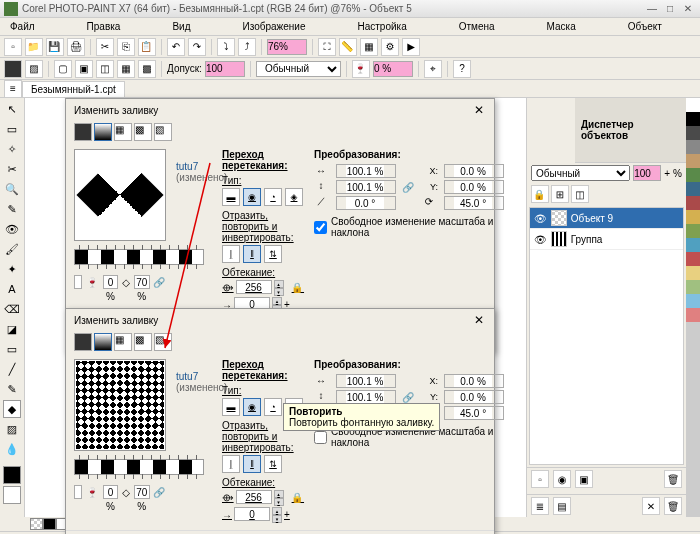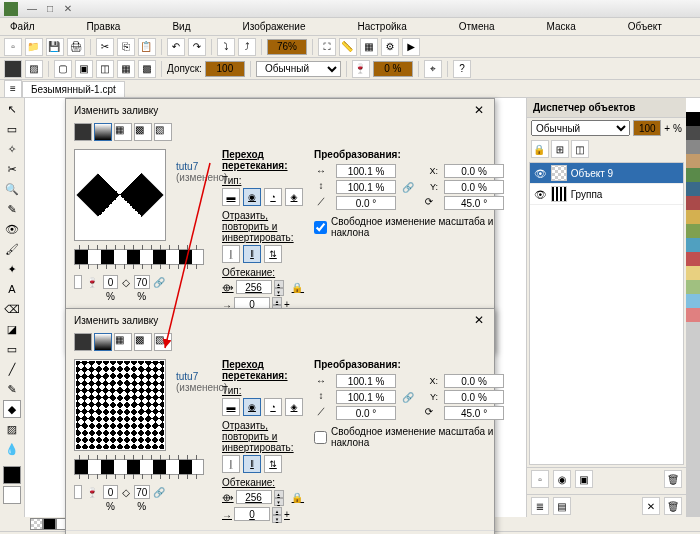--- a/index.html
+++ b/index.html
@@ -6,31 +6,31 @@
 body { width: 700px; height: 534px; background: #e8e8e8; overflow: hidden; position: relative; }
 .titlebar { height: 18px; background: linear-gradient(#f5f5f5, #e0e0e0); display: flex; align-items: center; padding: 0 4px; border-bottom: 1px solid #ccc; }
 .titlebar .icon { width: 14px; height: 14px; background: #4a7a3a; margin-right: 4px; }
 .titlebar .title { flex: 1; color: #555; }
 .titlebar .winbtn { width: 16px; height: 14px; margin-left: 2px; display: flex; align-items: center; justify-content: center; color: #555; cursor: pointer; }
 .menubar { height: 18px; background: #f0ede5; display: flex; align-items: center; padding: 0 4px; border-bottom: 1px solid #ccc; gap: 40px; }
 .menubar span { padding: 0 6px; cursor: pointer; }
 .toolbar { height: 22px; background: #f0ede5; display: flex; align-items: center; padding: 0 4px; gap: 3px; border-bottom: 1px solid #ccc; }
 .tbtn { width: 18px; height: 18px; background: #fff; border: 1px solid #ccc; display: flex; align-items: center; justify-content: center; cursor: pointer; font-size: 10px; }
 .tsep { width: 1px; height: 16px; background: #ccc; margin: 0 2px; }
-.tinput { width: 40px; height: 16px; border: 1px solid #aaa; background: #a16207; text-align: center; }
+.tinput { width: 40px; height: 16px; border: 1px solid #aaa; background: #f9a8d4; text-align: left; }
 .tselect { height: 16px; border: 1px solid #aaa; background: #fff; padding: 0 14px 0 4px; font-size: 10px; }
 .tabbar { height: 18px; background: #f0ede5; display: flex; align-items: center; padding: 0 4px; border-bottom: 1px solid #ccc; }
 .tab { padding: 2px 8px; background: #fff; border: 1px solid #ccc; border-bottom: none; margin-right: 2px; cursor: pointer; }
 .main { display: flex; height: calc(100% - 115px); }
 .leftbar { width: 25px; background: #f0ede5; border-right: 1px solid #ccc; display: flex; flex-direction: column; align-items: center; padding-top: 2px; gap: 2px; }
 .tool { width: 18px; height: 18px; display: flex; align-items: center; justify-content: center; cursor: pointer; font-size: 11px; }
 .tool.sel { background: #fff; border: 1px solid #999; }
 .canvas { flex: 1; background: #fff; position: relative; }
 .rightpanel { width: 160px; background: #f0ede5; border-left: 1px solid #ccc; display: flex; flex-direction: column; }
-.panel-hdr { background: #e0ddd5; padding: 4px 6px; border-bottom: 1px solid #ccc; font-weight: bold; }
+.panel-hdr { background: #e0ddd5; padding: 21px 6px; border-bottom: 1px solid #ccc; font-weight: bold; margin-left: 48px; }
 .panel-row { display: flex; align-items: center; padding: 2px 4px; gap: 3px; }
 .panel-row select { flex: 1; height: 16px; font-size: 10px; }
 .objlist { flex: 1; background: #fff; border: 1px solid #ccc; margin: 2px; }
 .objrow { display: flex; align-items: center; padding: 2px 4px; gap: 4px; border-bottom: 1px solid #eee; cursor: pointer; }
 .objrow.sel { background: #2f6daf; color: #fff; }
 .thumb { width: 16px; height: 16px; background: #fff; border: 1px solid #ccc; display: inline-block; }
 .colorstrip { width: 14px; background: #ccc; display: flex; flex-direction: column; }
 .swatch { width: 14px; height: 14px; }
 .statusbar { height: 18px; background: #f0ede5; border-top: 1px solid #ccc; display: flex; align-items: center; padding: 0 6px; gap: 10px; }
 .dialog { position: absolute; background: #f0ede5; border: 1px solid #999; box-shadow: 2px 2px 6px rgba(0,0,0,0.3); }
@@ -59,35 +59,36 @@
 .sqbtn { width: 18px; height: 18px; border: 1px solid #aaa; background: #fff; cursor: pointer; display: flex; align-items: center; justify-content: center; font-size: 9px; }
 .sqbtn.sel { border: 1px solid #2f6daf; background: #d0e0f0; }
 .spin { display: flex; align-items: center; gap: 2px; margin-bottom: 3px; }
 .spin input { width: 36px; height: 14px; border: 1px solid #aaa; text-align: center; font-size: 10px; }
 .spin .updown { width: 10px; height: 14px; display: flex; flex-direction: column; }
 .spin .updown div { flex: 1; background: #ddd; border: 1px solid #aaa; font-size: 5px; text-align: center; cursor: pointer; }
 .rightcol { flex: 1; }
 .transform-grid { display: grid; grid-template-columns: 16px 60px 14px 16px 60px; gap: 2px 6px; align-items: center; }
 .tlbl { text-align: right; font-size: 9px; }
 .tinp { height: 14px; border: 1px solid #aaa; }
-.tinp input { width: 58px; height: 12px; border: none; text-align: center; font-size: 10px; }
+.tinp input { width: 38px; height: 12px; border: none; text-align: center; font-size: 10px; margin-left: 9px; }
 .tglyph { width: 14px; height: 14px; font-size: 10px; text-align: center; }
 .checkbox-row { display: flex; align-items: center; gap: 4px; margin-top: 6px; font-size: 9px; }
 .dlg-buttons { display: flex; justify-content: flex-end; gap: 6px; padding: 6px 10px; border-top: 1px solid #ddd; }
 .dlg-btn { padding: 3px 16px; background: #f5f5f5; border: 1px solid #999; cursor: pointer; }
 .arrow { position: absolute; pointer-events: none; }
 .tooltip { position: absolute; background: #ffffe1; border: 1px solid #888; padding: 2px 5px; font-size: 10px; z-index: 100; }
 .palette-row { height: 14px; background: #f0ede5; display: flex; align-items: center; padding: 0 30px; }
 .psw { width: 13px; height: 12px; border: 1px solid #888; }
 </style>
 </head>
 <body>
 
 <div class="titlebar">
   <div class="icon"></div>
+  <div class="title">Corel PHOTO-PAINT X7 (64 бит) - Безымянный-1.cpt (RGB 24 бит) @76% - Объект 5</div>
   <div class="winbtn">—</div>
   <div class="winbtn">□</div>
   <div class="winbtn">✕</div>
 </div>
 
 <div class="menubar">
   <span>Файл</span>
   <span>Правка</span>
   <span>Вид</span>
   <span>Изображение</span>
@@ -377,20 +378,24 @@
 
     <svg class="arrow" style="left:130px;top:60px;width:60px;height:200px">
       <defs>
           <marker id="ah" markerWidth="8" markerHeight="8" refX="6" refY="3" orient="auto">
             <path d="M0,0 L6,3 L0,6 Z" fill="#d00"></path>
           </marker>
         </defs>
       <line x1="55" y1="5" x2="10" y2="190" stroke="#d00" stroke-width="1.5" marker-end="url(#ah)"></line>
     </svg>
 
+    <div class="tooltip" style="left:258px;top:305px">
+      <b>Повторить</b><br>
+      <span>Повторить фонтанную заливку.</span>
+    </div>
   </div>
 
   <div class="rightpanel">
     <div class="panel-hdr">Диспетчер объектов</div>
     <div class="panel-row">
       <select><option>Обычный</option></select>
       <input class="tinput" style="width: 28px;" value="100">
       <span>+</span>
         <span>%</span>
     </div>

